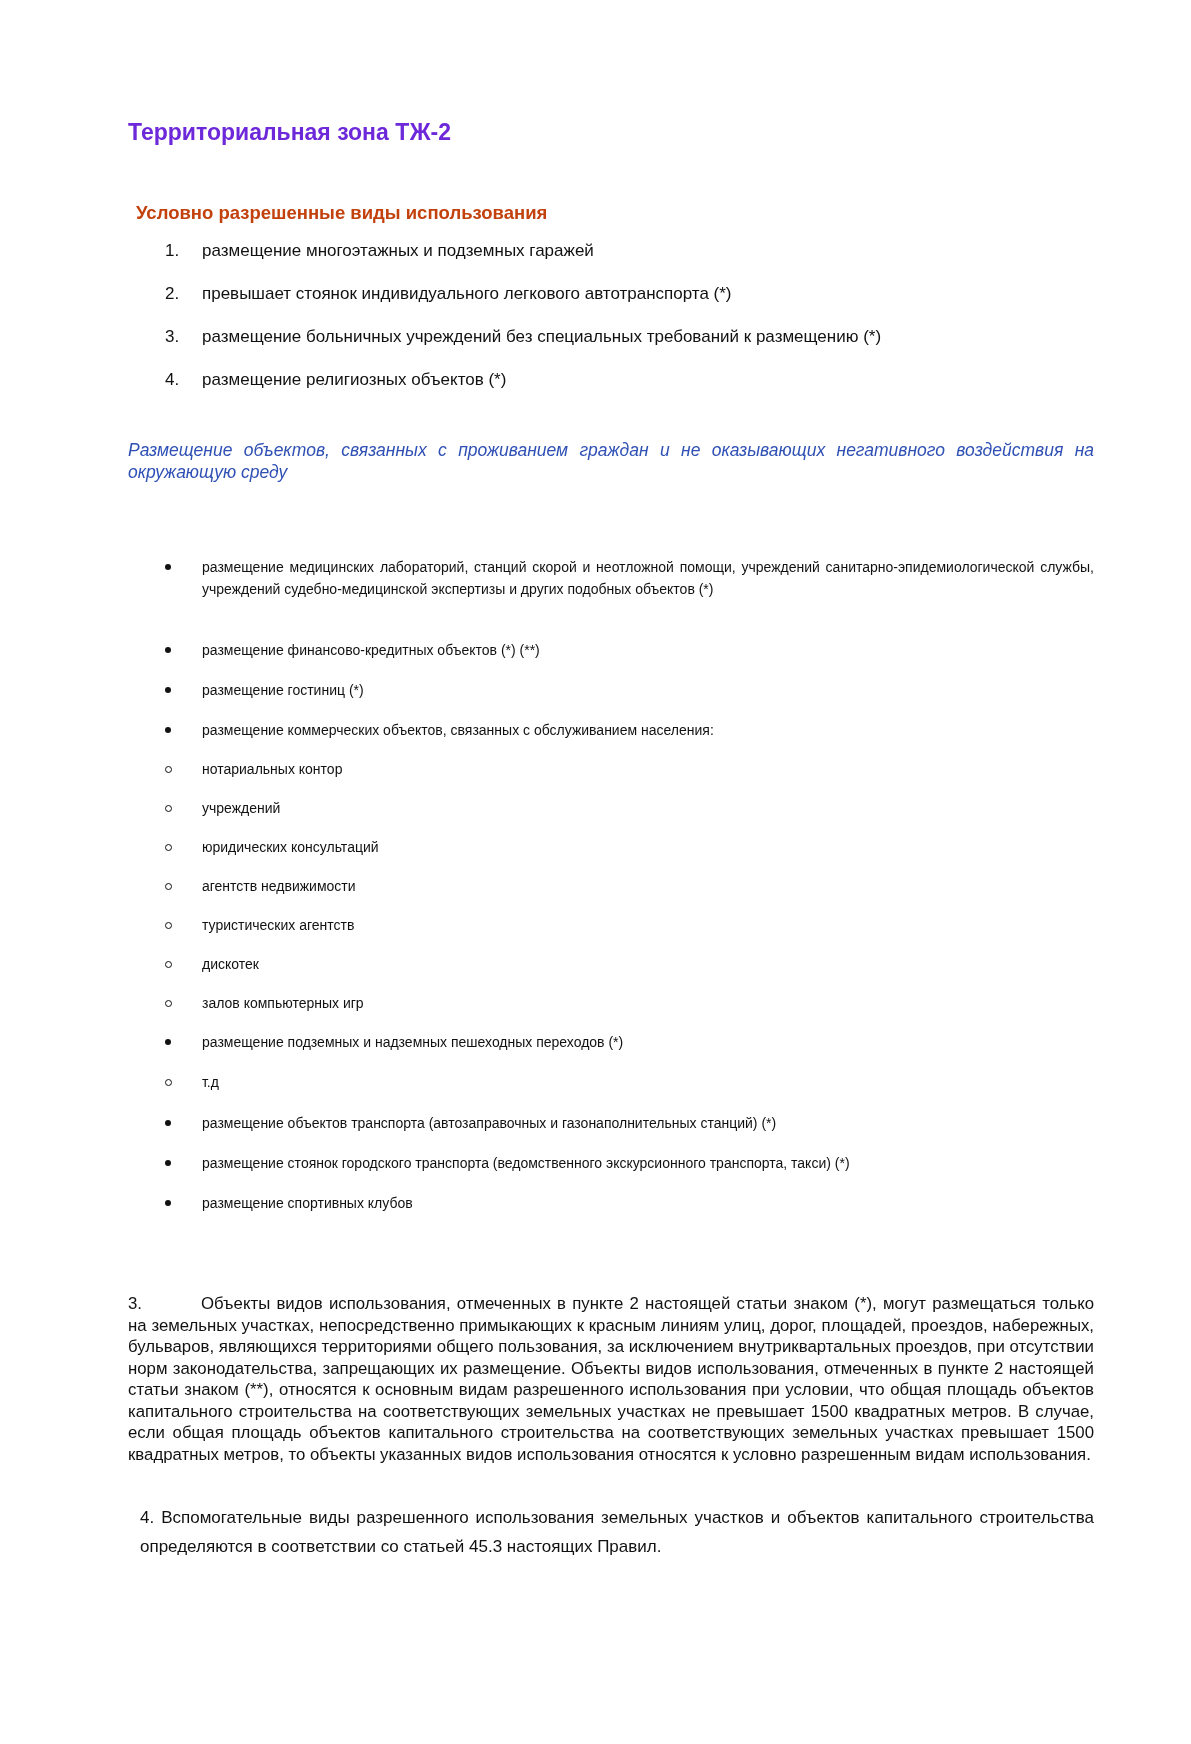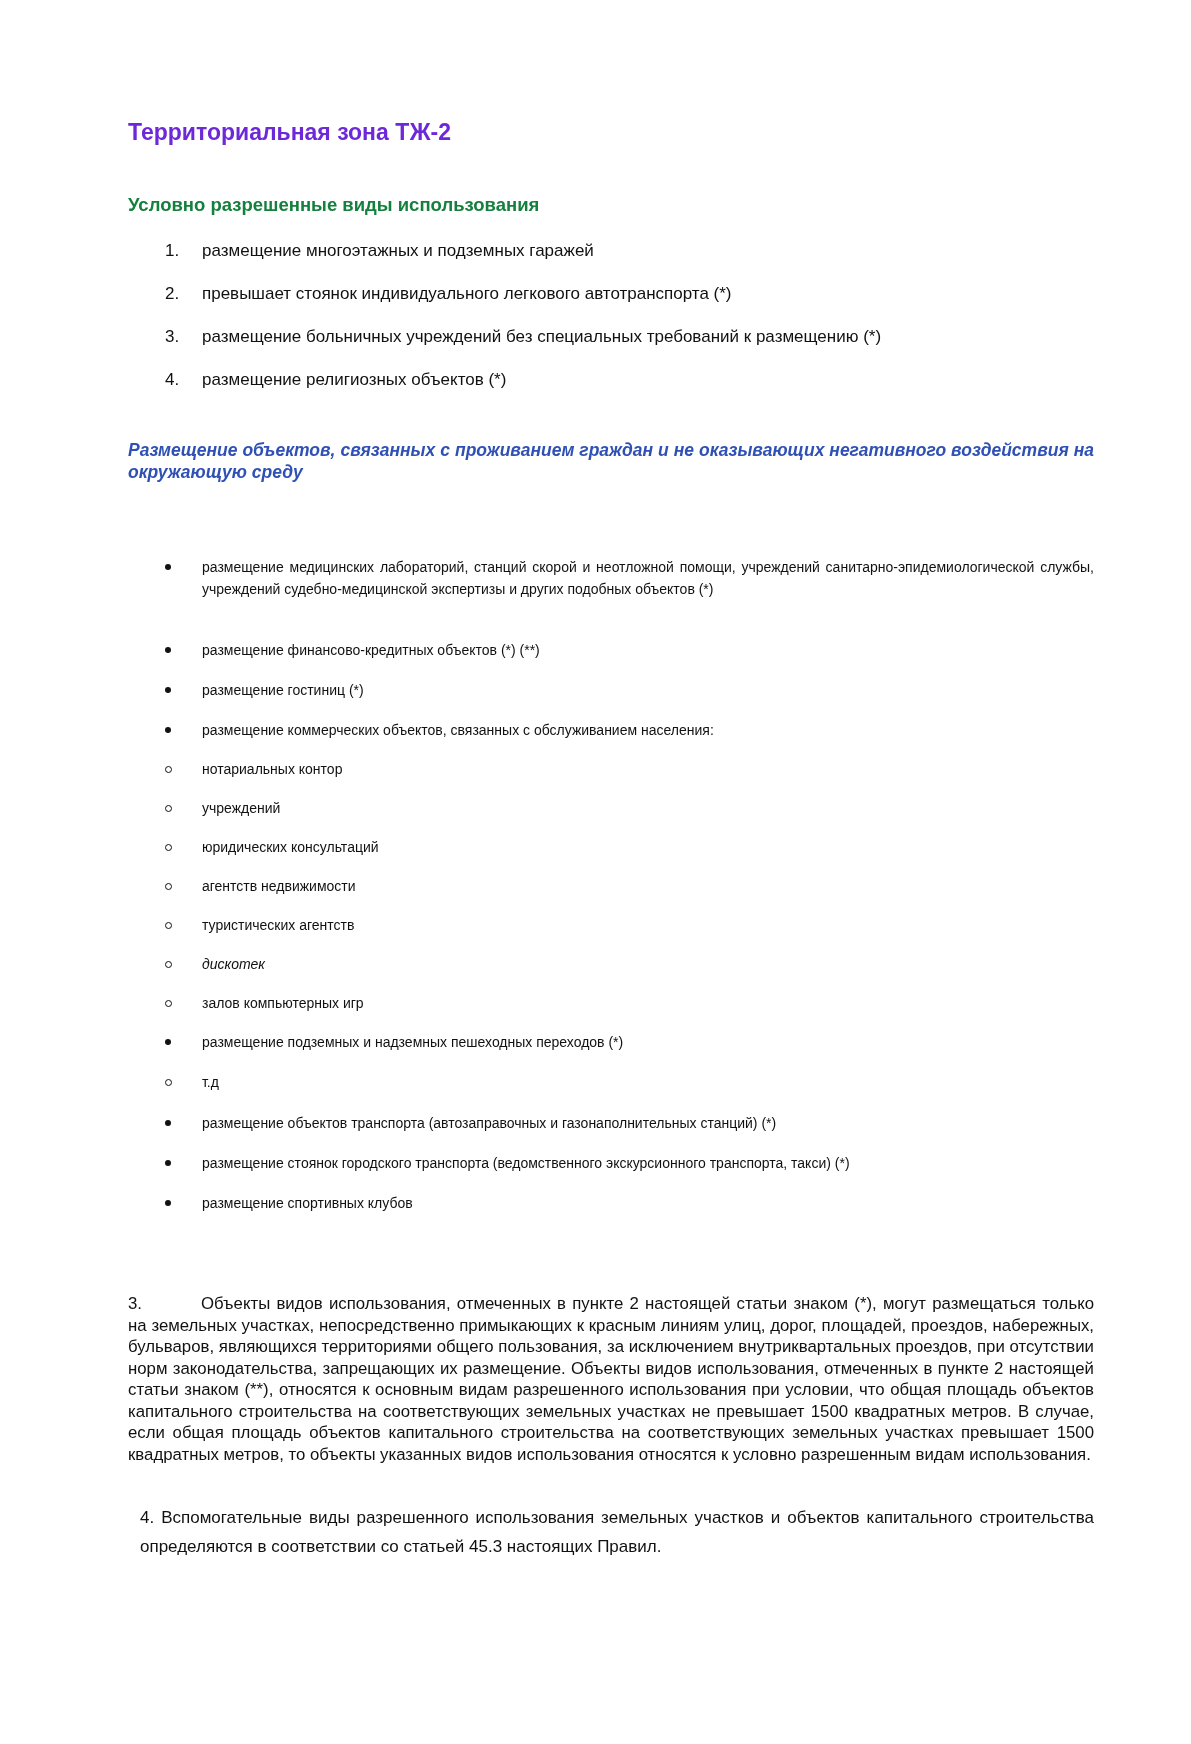--- a/index.html
+++ b/index.html
@@ -29,24 +29,24 @@
       font-size: 23px;
       font-weight: bold;
       color: #6d28d9;
       letter-spacing: 0px;
       white-space: nowrap;
     }
     .subtitle {
       position: absolute;
       left: 0;
       top: 194px;
-      margin: 0;
+      margin: 8px;
       font-size: 18.5px;
       font-weight: bold;
-      color: #15803d;
+      color: #c2410c;
       white-space: nowrap;
     }
     .num-list {
       position: absolute;
       left: 0;
       top: 241px;
       margin: 0;
       padding: 0;
       list-style: none;
       font-size: 17px;
@@ -63,21 +63,21 @@
       left: 37px;
       top: 0;
     }
     .italic-heading {
       position: absolute;
       left: 0;
       top: 439px;
       width: 966px;
       margin: 0;
       font-size: 17.5px;
-      font-weight: bold;
+      font-weight: normal;
       font-style: italic;
       color: #2f50b4;
       line-height: 22px;
       text-align: justify;
     }
     .bullet-list {
       position: absolute;
       left: 0;
       top: 557px;
       width: 966px;
@@ -176,21 +176,21 @@
   <ul class="bullet-list" id="bullet-list">
       <li style="height: 83px;"><span class="marker"><span class="dot"></span></span><span>размещение медицинских лабораторий, станций скорой и неотложной помощи, учреждений санитарно-эпидемиологической службы, учреждений судебно-медицинской экспертизы и других подобных объектов (*)</span></li>
       <li style="height: 40px;"><span class="marker"><span class="dot"></span></span><span>размещение финансово-кредитных объектов (*) (**)</span></li>
       <li style="height: 40px;"><span class="marker"><span class="dot"></span></span><span>размещение гостиниц (*)</span></li>
       <li style="height: 39px;"><span class="marker"><span class="dot"></span></span><span>размещение коммерческих объектов, связанных с обслуживанием населения:</span></li>
       <li style="height: 39px;"><span class="marker"><span class="circle"></span></span><span>нотариальных контор</span></li>
       <li style="height: 39px;"><span class="marker"><span class="circle"></span></span><span>учреждений</span></li>
       <li style="height: 39px;"><span class="marker"><span class="circle"></span></span><span>юридических консультаций</span></li>
       <li style="height: 39px;"><span class="marker"><span class="circle"></span></span><span>агентств недвижимости</span></li>
       <li style="height: 39px;"><span class="marker"><span class="circle"></span></span><span>туристических агентств</span></li>
-      <li style="height: 39px; font-style: italic;"><span class="marker"><span class="circle"></span></span><span>дискотек</span></li>
+      <li style="height: 39px;"><span class="marker"><span class="circle"></span></span><span>дискотек</span></li>
       <li style="height: 39px;"><span class="marker"><span class="circle"></span></span><span>залов компьютерных игр</span></li>
       <li style="height: 40px;"><span class="marker"><span class="dot"></span></span><span>размещение подземных и надземных пешеходных переходов (*)</span></li>
       <li style="height: 41px;"><span class="marker"><span class="circle"></span></span><span>т.д</span></li>
       <li style="height: 40px;"><span class="marker"><span class="dot"></span></span><span>размещение объектов транспорта (автозаправочных и газонаполнительных станций) (*)</span></li>
       <li style="height: 40px;"><span class="marker"><span class="dot"></span></span><span>размещение стоянок городского транспорта (ведомственного экскурсионного транспорта, такси) (*)</span></li>
       <li style="height: 0px;"><span class="marker"><span class="dot"></span></span><span>размещение спортивных клубов</span></li>
     </ul>
 
   <p class="para3"><span class="p-num">3.</span><span>Объекты видов использования, отмеченных в пункте 2 настоящей статьи знаком (*), могут размещаться только на земельных участках, непосредственно примыкающих к красным линиям улиц, дорог, площадей, проездов, набережных, бульваров, являющихся территориями общего пользования, за исключением внутриквартальных проездов, при отсутствии норм законодательства, запрещающих их размещение. Объекты видов использования, отмеченных в пункте 2 настоящей статьи знаком (**), относятся к основным видам разрешенного использования при условии, что общая площадь объектов капитального строительства на соответствующих земельных участках не превышает 1500 квадратных метров. В случае, если общая площадь объектов капитального строительства на соответствующих земельных участках превышает 1500 квадратных метров, то объекты указанных видов использования относятся к условно разрешенным видам использования.</span></p>
 

